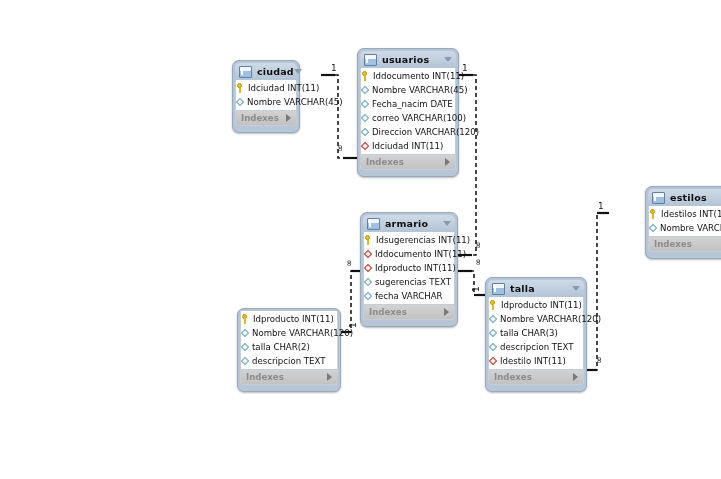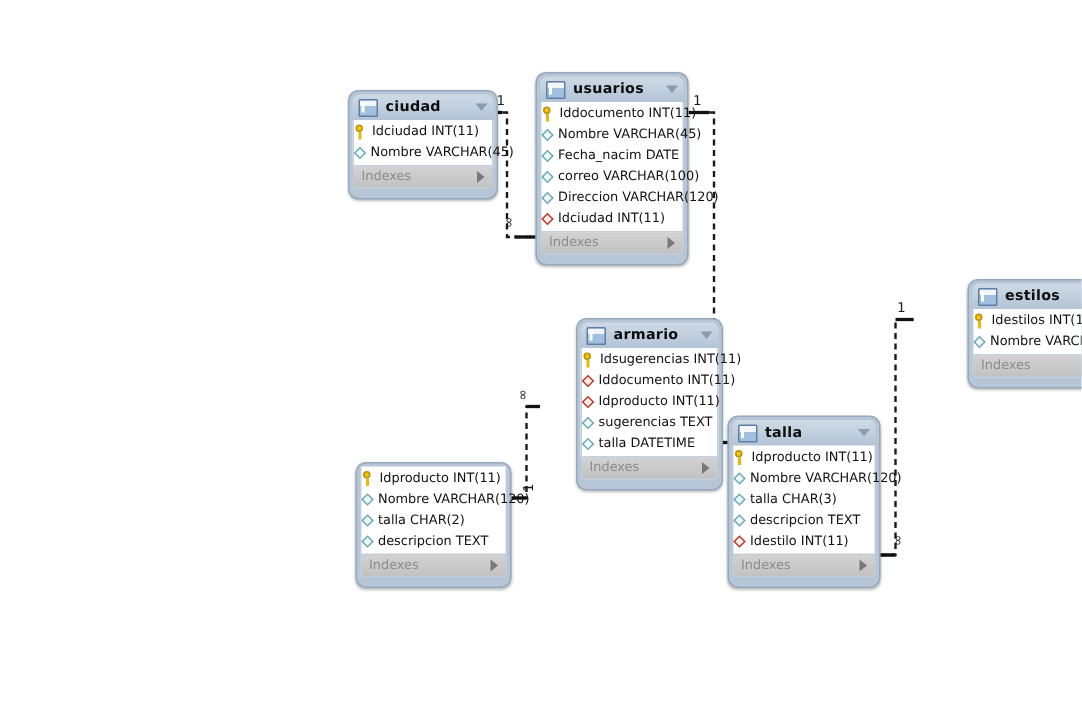--- a/index.html
+++ b/index.html
@@ -118,21 +118,21 @@
     height:15px;
     display:flex;align-items:center;
     padding:0 5px 0 5px;
     background:linear-gradient(#d2d2d2,#c2c2c2);
     border:1px solid #c3ced9;
     border-top:none;
     border-radius:0 0 3px 3px;
     box-sizing:border-box;
   }
   .foot-label{
-    font-size:8.6px;font-weight:normal;color:#8c8c8c;flex:1 1 auto;
+    font-size:8.6px;font-weight:bold;color:#8c8c8c;flex:1 1 auto;
   }
   .foot-arrow{
     width:0;height:0;
     border-top:4px solid transparent;
     border-bottom:4px solid transparent;
     border-left:5px solid #787878;
     flex:0 0 auto;
   }
 </style>
 </head>
@@ -162,21 +162,21 @@
       <div class="card-label" style="left: 462px; top: 64px;">1</div>
       <div class="card-label vert" style="left: 474px; top: 249px;">∞</div>
       <div class="card-label vert" style="left: 472px; top: 292px;">1</div>
       <div class="card-label vert" style="left: 474px; top: 266px;">∞</div>
       <div class="card-label vert" style="left: 349px; top: 328px;">1</div>
       <div class="card-label vert" style="left: 345px; top: 267px;">∞</div>
       <div class="card-label" style="left: 598px; top: 202px;">1</div>
       <div class="card-label vert" style="left: 595px; top: 364px;">∞</div>
     </div>
   <div id="tables">
-      <div class="tbl" style="left: 232px; top: 60px; width: 100px;">
+      <div class="tbl" style="left: 232px; top: 60px; width: 68px;">
         <div class="tbl-head">
           <span class="tbl-icon"></span>
           <span class="tbl-name">ciudad</span>
           <span class="caret"></span>
         </div>
         <div class="tbl-body">
           <div class="fld">
             <span class="gem key"></span>
             <span>Idciudad INT(11)</span>
           </div>
@@ -220,21 +220,21 @@
           <div class="fld">
             <span class="gem dia fk"></span>
             <span>Idciudad INT(11)</span>
           </div>
         </div>
         <div class="tbl-foot">
           <span class="foot-label">Indexes</span>
           <span class="foot-arrow"></span>
         </div>
       </div>
-      <div class="tbl" style="left: 360px; top: 212px; width: 98px; margin-left: 24px;">
+      <div class="tbl" style="left: 360px; top: 212px; width: 98px;">
         <div class="tbl-head">
           <span class="tbl-icon"></span>
           <span class="tbl-name">armario</span>
           <span class="caret"></span>
         </div>
         <div class="tbl-body">
           <div class="fld">
             <span class="gem key"></span>
             <span>Idsugerencias INT(11)</span>
           </div>
@@ -245,21 +245,21 @@
           <div class="fld">
             <span class="gem dia fk"></span>
             <span>Idproducto INT(11)</span>
           </div>
           <div class="fld">
             <span class="gem dia"></span>
             <span>sugerencias TEXT</span>
           </div>
           <div class="fld">
             <span class="gem dia"></span>
-            <span>talla DATETIME</span>
+            <span>fecha VARCHAR</span>
           </div>
         </div>
         <div class="tbl-foot">
           <span class="foot-label">Indexes</span>
           <span class="foot-arrow"></span>
         </div>
       </div>
       <div class="tbl" style="left: 237px; top: 308px; width: 104px;">
         <div class="tbl-body">
           <div class="fld">

